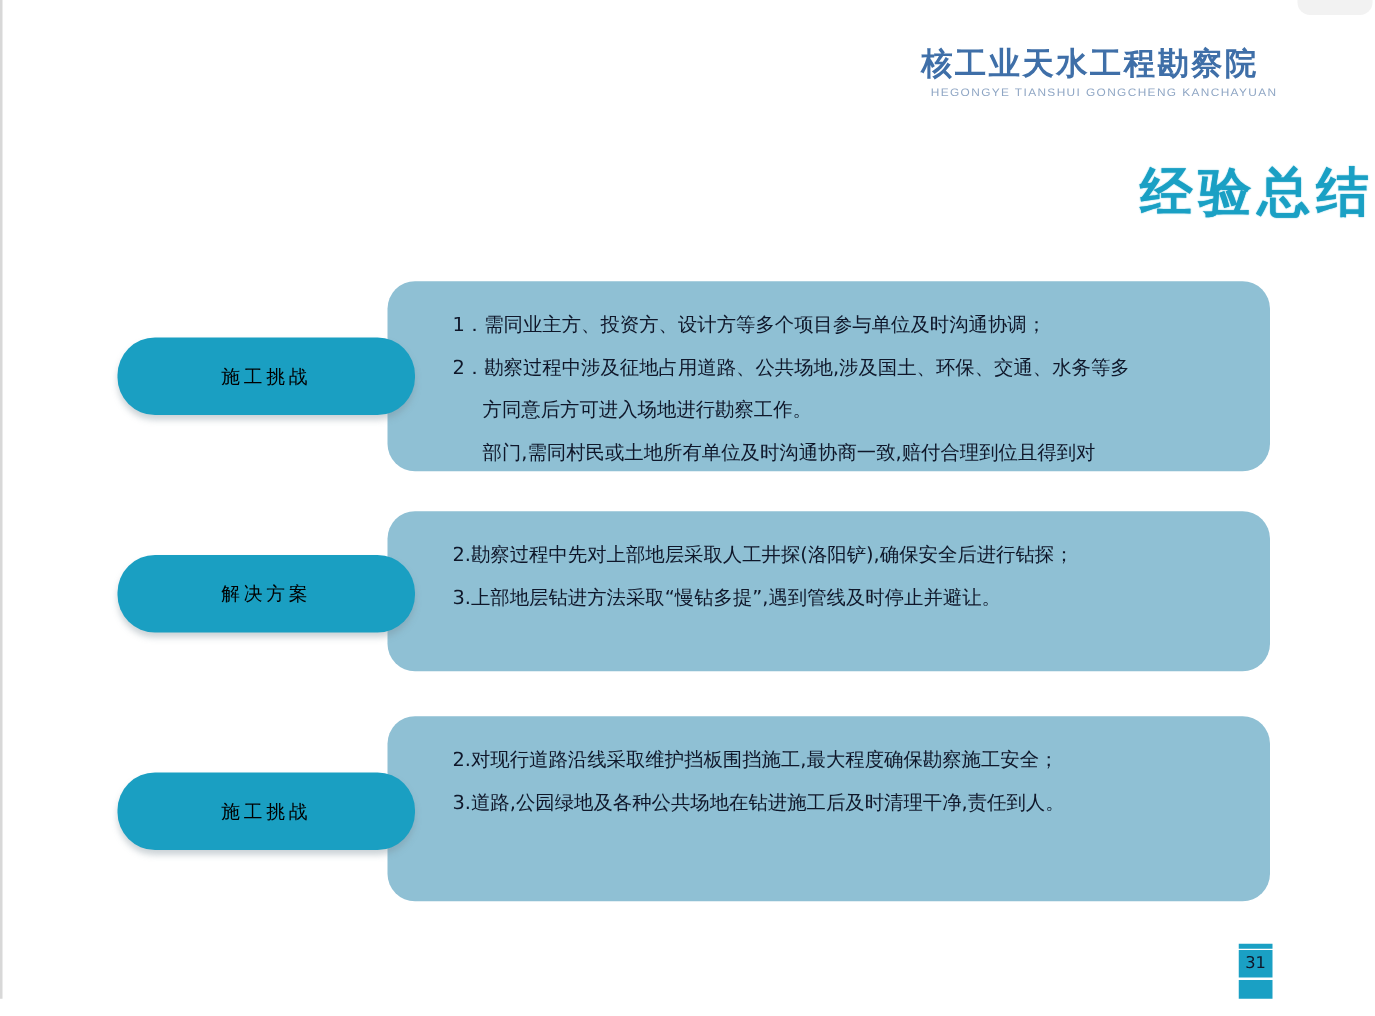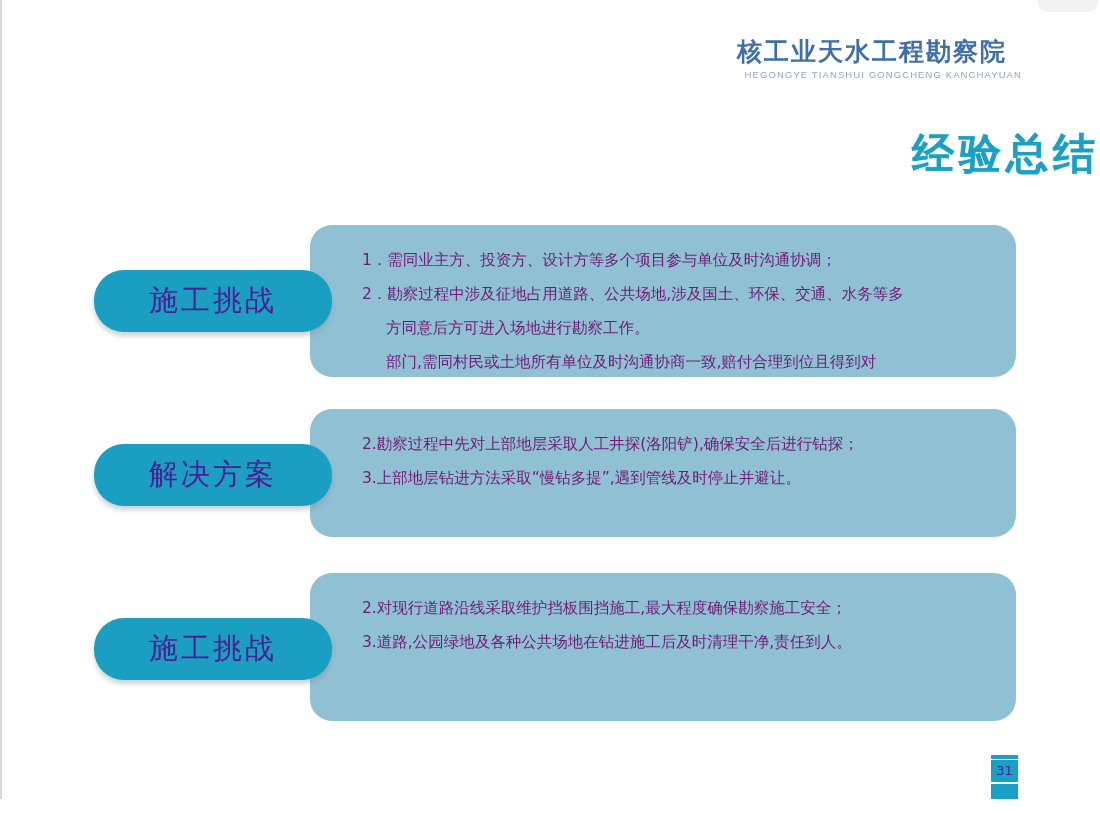--- a/index.html
+++ b/index.html
@@ -95,21 +95,21 @@
     border-radius: 22px;
     box-sizing: border-box;
     padding: 18px 28px 18px 52px;
   }
   .panel-1 { height: 152px; }
   .panel-2 { height: 128px; }
   .panel-3 { height: 148px; }
 
   .panel p {
     margin: 0;
-    color: #701a75;
+    color: #0f172a;
     font-size: 15.5px;
     line-height: 34px;
     white-space: nowrap;
     font-family: "DejaVu Sans", "Liberation Sans", sans-serif;
   }
   .panel p.indent {
     padding-left: 24px;
   }
   .panel-1 p { font-size: 15.5px; }
 
@@ -120,22 +120,22 @@
     width: 238px;
     height: 62px;
     background: #1a9fc2;
     border-radius: 30px;
     box-shadow: 0 4px 5px rgba(120,140,150,0.38);
     display: flex;
     align-items: center;
     justify-content: center;
   }
   .pill-label {
-    color: #4c1d95;
-    font-size: 29px;
+    color: #000000;
+    font-size: 15px;
     letter-spacing: 3px;
     font-family: Liberation Serif, serif;
     white-space: nowrap;
   }
   .pill-1 { top: 45px; }
   .pill-2 { top: 35px; }
   .pill-3 { top: 45px; }
 
   
   .page-badge {
@@ -144,21 +144,21 @@
     top: 755px;
     width: 27px;
   }
   .page-badge .bar-top {
     height: 4px;
     background: #1aa0c4;
   }
   .page-badge .num-box {
     height: 22px;
     background: #1aa0c4;
-    color: #4c1d95;
+    color: #0f172a;
     font-size: 13px;
     text-align: center;
     line-height: 22px;
     font-family: "DejaVu Sans", "Liberation Sans", sans-serif;
     margin-top: 1px;
   }
   .page-badge .bar-bottom {
     height: 33px;
     background: #1aa0c4;
     margin-top: 2px;

